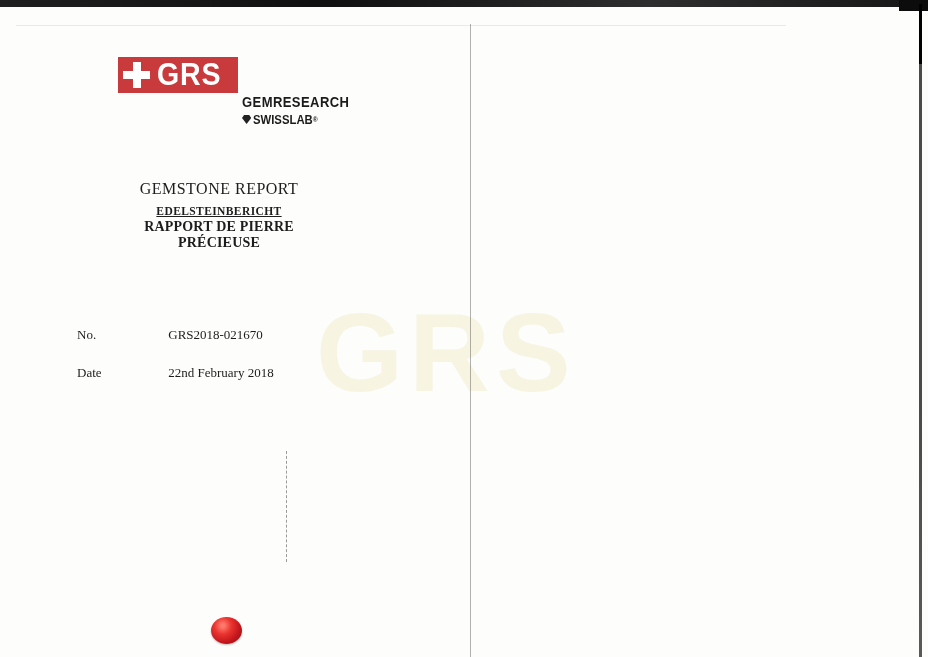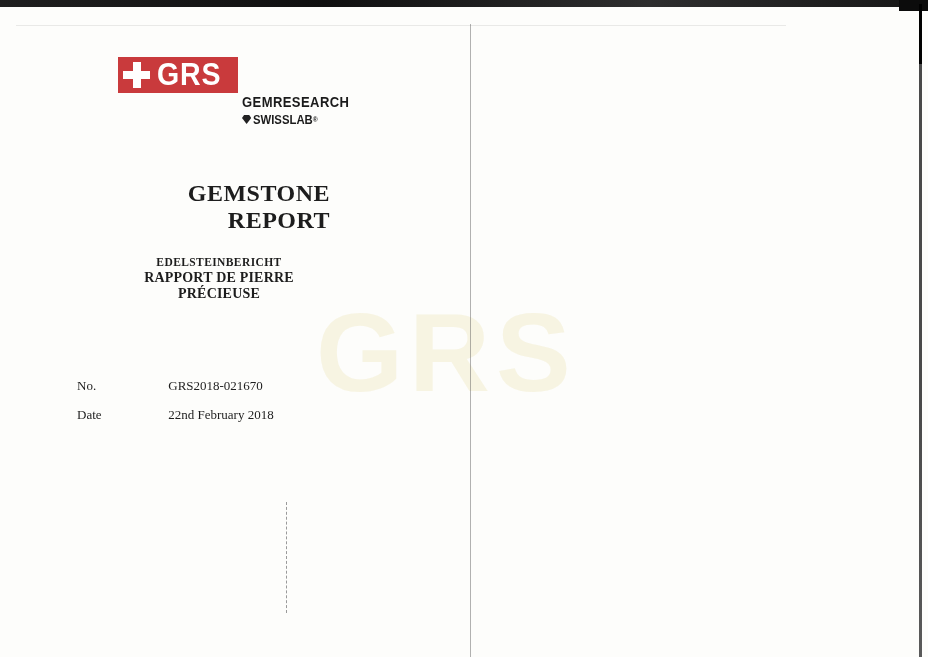--- a/index.html
+++ b/index.html
@@ -29,22 +29,22 @@
   .grs-txt{position:absolute;color:#fff;font-family:"Liberation Sans",sans-serif;font-weight:bold;}
   .grs-box-large .grs-txt{left:39px;top:0px;font-size:31px;letter-spacing:1px;transform:scaleX(.92);transform-origin:left;}
   .logo-name{position:absolute;left:242px;top:57px;font-family:"Liberation Sans",sans-serif;font-weight:bold;color:#1b1b1b;}
   .logo-name .l1{font-size:15.5px;letter-spacing:.5px;transform:scaleX(.84);transform-origin:left;}
   .logo-name .l2{font-size:13.5px;margin-top:1px;display:flex;align-items:center;transform:scaleX(.84);transform-origin:left;}
   .diamond{display:inline-block;width:11px;height:9px;background:#222;margin-right:2px;
     clip-path:polygon(22% 0,78% 0,100% 32%,50% 100%,0 32%);}
   .reg{font-size:8px;vertical-align:sub;}
   
   .title-block{position:absolute;left:108px;top:110px;width:222px;text-align:center;}
-  .main-title{font-size:24px;font-weight:bold;letter-spacing:.5px;text-align:right;}
-  .sub-de{font-size:11.5px;font-weight:bold;margin-top:22px;letter-spacing:.4px;}
+  .main-title{font-size:16px;font-weight:normal;letter-spacing:.5px;}
+  .sub-de{font-size:11.5px;font-weight:bold;margin-top:7px;letter-spacing:.4px;text-decoration:underline;}
   .sub-fr{font-size:14px;font-weight:bold;margin-top:2px;letter-spacing:.2px;}
   
   .frow{position:absolute;left:77px;width:370px;font-size:13px;white-space:nowrap;}
   .frow .lab{display:inline-block;width:88px;}
   .frow .val{font-size:13px;}
   .frow.big .val{font-size:16px;}
   
   .dash-line{position:absolute;left:286px;top:278px;height:111px;border-left:1.5px dashed #9a9a9a;}
   .ruby{position:absolute;left:211px;top:333px;width:31px;height:27px;border-radius:50%;
     background:radial-gradient(circle at 38% 32%,#ff7a6c 0 6%,#ea3530 32%,#c5171c 62%,#8e0d12 96%);
@@ -75,21 +75,21 @@
   <div class="title-block z">
     <div class="main-title">GEMSTONE REPORT</div>
     <div class="sub-de">EDELSTEINBERICHT</div>
     <div class="sub-fr">RAPPORT DE PIERRE PRÉCIEUSE</div>
   </div>
 
   <div class="frow z" style="top:186px">
     <span class="lab">No.</span>
     <span class="val">GRS2018-021670</span>
   </div>
-  <div class="frow z" style="top:199px">
+  <div class="frow z" style="top:208px">
     <span class="lab">Date</span>
     <span class="val">22nd February 2018</span>
   </div>
 
   <div class="dash-line z"></div>
   <div class="ruby z"></div>
 
   <div class="page-top-line"></div>
   <div class="fold-line"></div>
   <div class="top-strip"></div>

